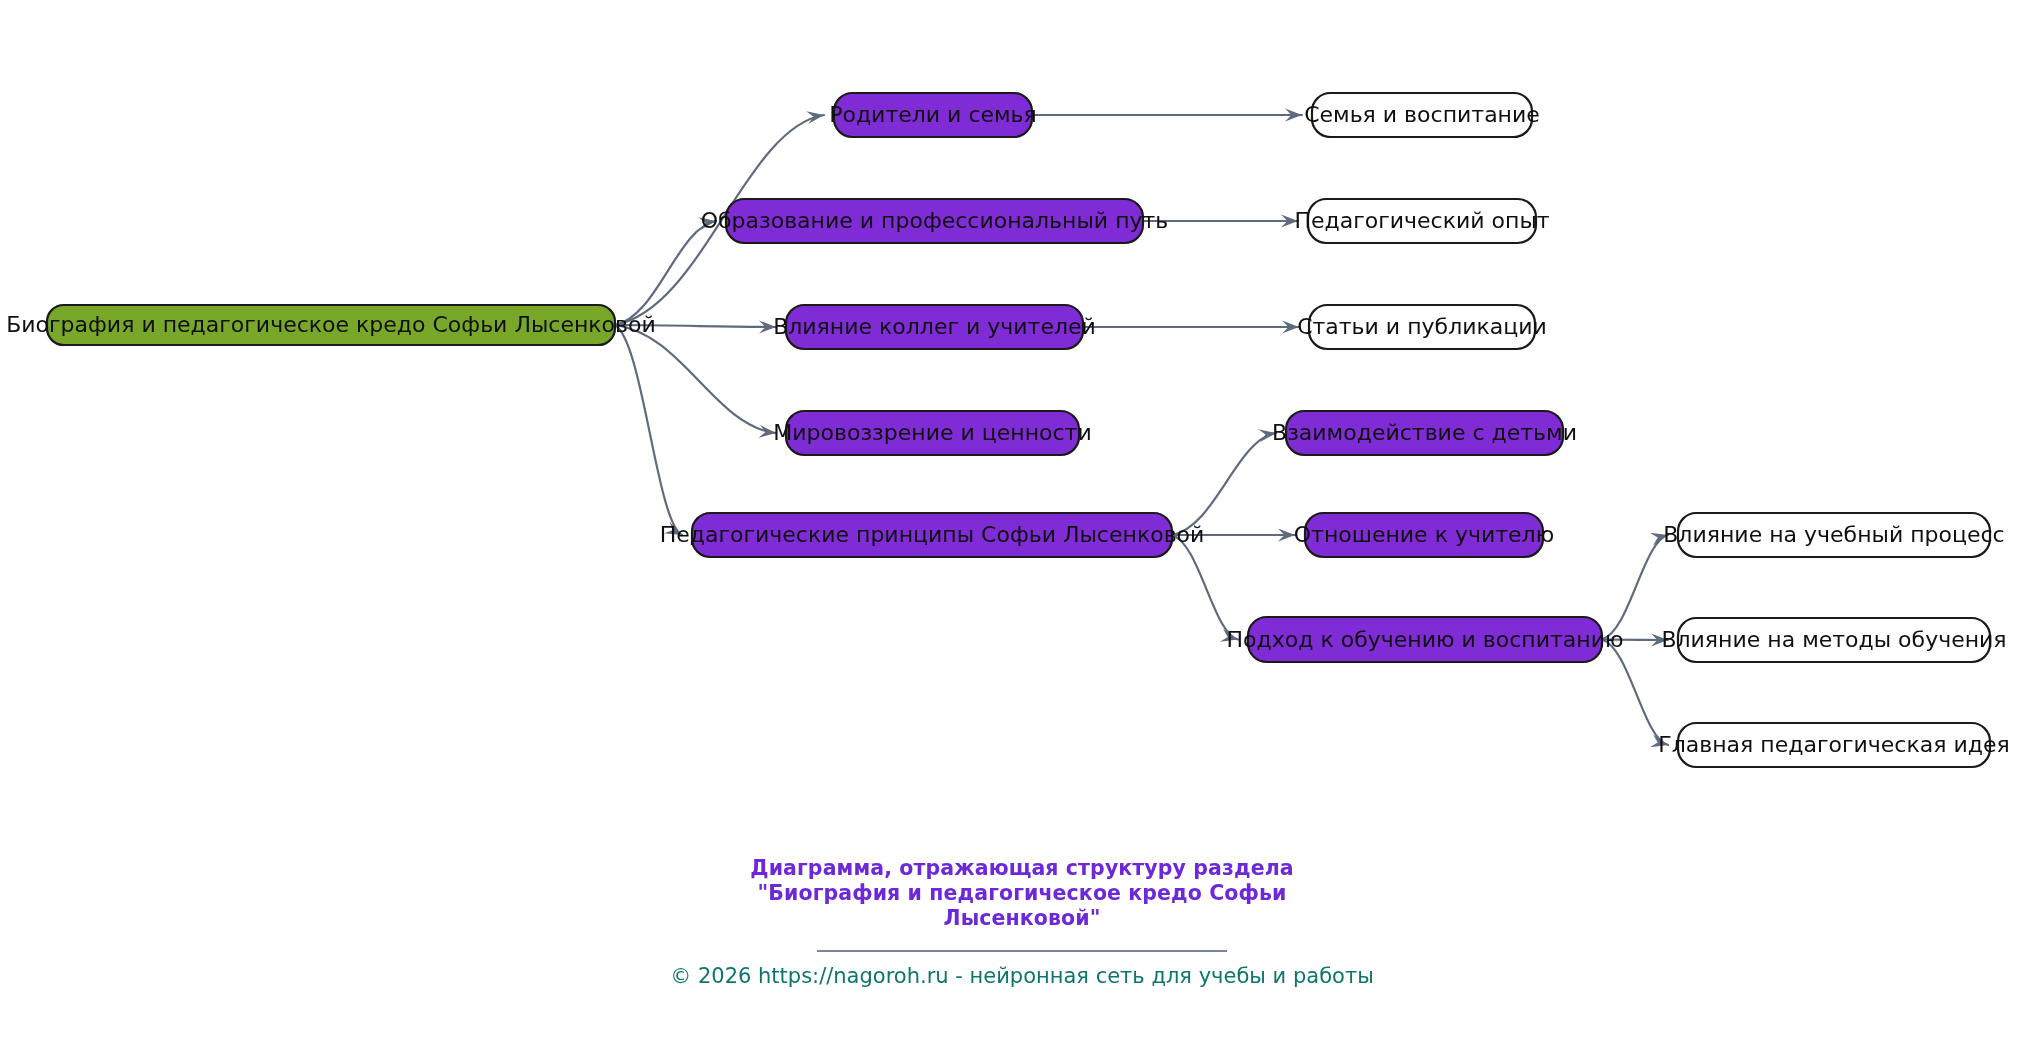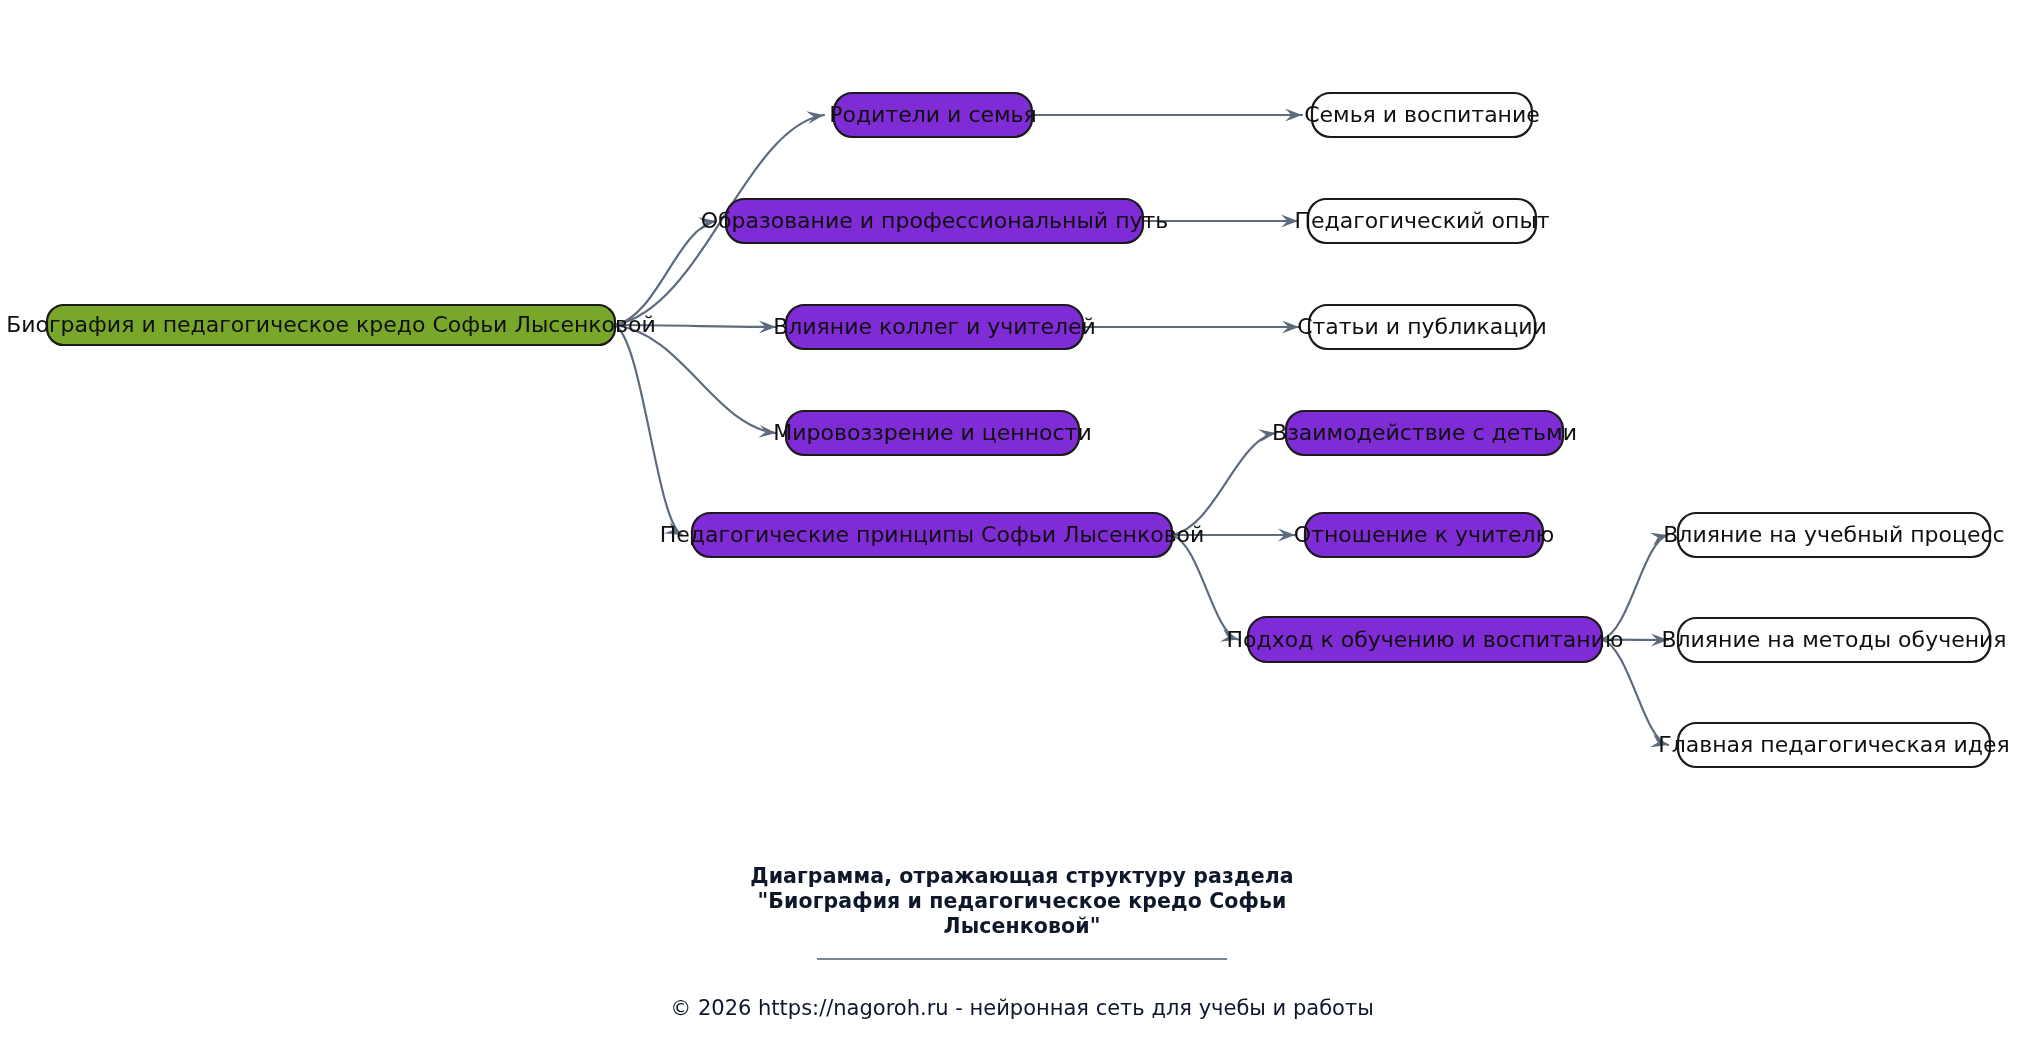--- a/index.html
+++ b/index.html
@@ -54,38 +54,38 @@
     left: 0;
     top: 848px;
     width: 2044px;
     text-align: center;
   }
   .caption-title {
     font-family: "DejaVu Sans", sans-serif;
     font-weight: bold;
     font-size: 20.5px;
     line-height: 25px;
-    color: #0f172a;
+    color: #6d28d9;
     letter-spacing: 0.1px;
     white-space: pre-line;
-    margin: 16px auto;
+    margin: 8px auto;
     width: 620px;
   }
   .caption-rule {
     width: 410px;
     height: 0;
     border: none;
     border-top: 2px solid #7a8598;
     margin: 19px auto 0 auto;
   }
   .caption-footer {
-    margin-top: 36px;
+    margin-top: 12px;
     font-family: "DejaVu Sans", sans-serif;
     font-size: 21px;
-    color: #0f172a;
+    color: #0f766e;
   }
 </style>
 </head>
 <body>
 
 <div id="diagram-root">
   <svg class="flow" viewBox="0 0 2044 1044">
     <g id="edges-layer">
         <path class="edge-path" stroke="#5d6b7c" d="M 615 325 C 702.78 308.2, 744.58 127.6, 824 115"></path>
         <polygon class="arrow-head" fill="#5d6b7c" points="824,115 806.191499818751,111.24402858178361 813.5901927114319,116.65151815457011 808.2284766697389,124.08344933618447"></polygon>

